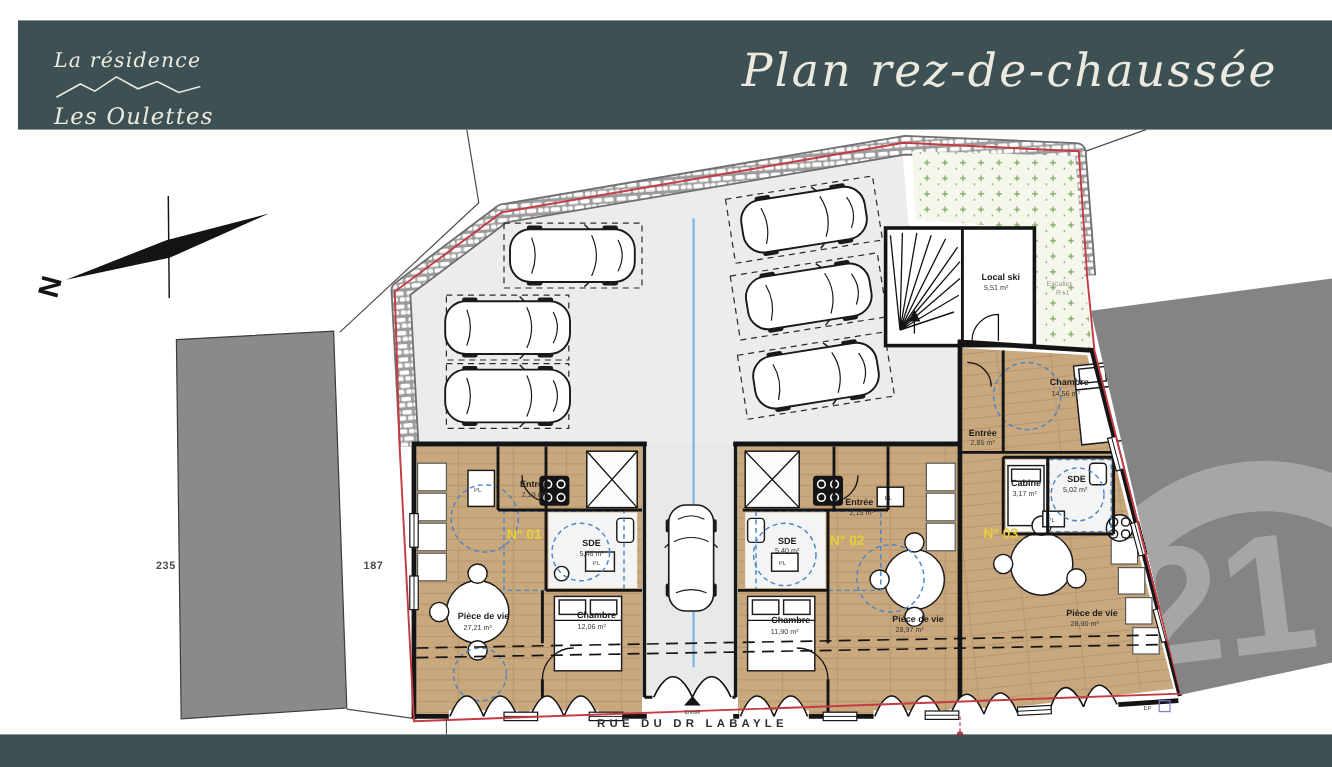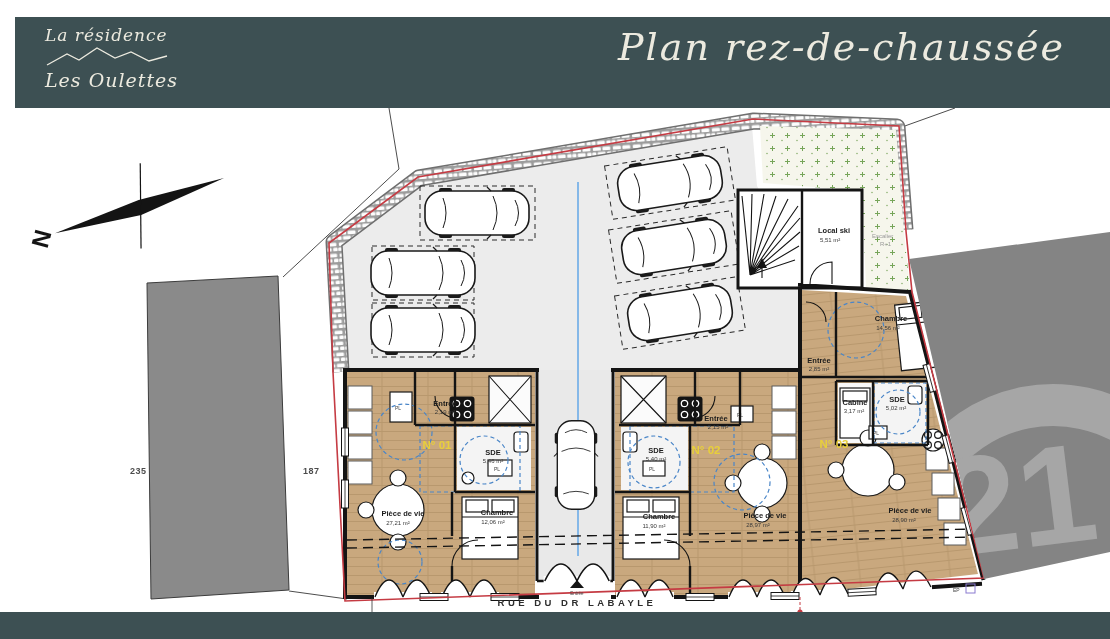--- a/index.html
+++ b/index.html
@@ -1,24 +1,24 @@
 <!DOCTYPE html>
 <html style="--header_bg: #3d5053; --boundary_red: #c53b43; --apt_yellow: #e8cf3a; --plumbing_blue: #4a86c8; --axis_blue: #85b8e8; --wood: #c9a87e; --pavement: #ececec; --parcel_gray: #8a8a8a; --watermark_bg: #848484; --watermark_fg: #a6a6a6;"><head>
 <meta charset="utf-8">
 <style>
   html,body{margin:0;padding:0;background:#fff;}
   #stage{position:relative;width:1110px;height:639px;overflow:hidden;background:#fff;
          font-family:"Liberation Sans",sans-serif;}
   
   #hdr{position:absolute;left:15px;top:17px;right:0;height:91px;background:var(--header_bg);}
-  #logo{position:absolute;left:30px;top:8px;color:#ecead e0;}
+  #logo{position:absolute;left:30px;top:24px;color:#ecead e0;}
   .scripty{font-family:"DejaVu Serif",serif;font-style:italic;color:#eceadf;}
   #logo .l1{font-size:17px;letter-spacing:1px;}
   #logo .l2{font-size:19px;letter-spacing:1px;margin-top:-2px;text-align:center;}
-  #hdr-title{position:absolute;right:45px;top:8px;font-size:38px;letter-spacing:2px;}
+  #hdr-title{position:absolute;right:45px;top:20px;font-size:38px;letter-spacing:2px;}
   #ftr{position:absolute;left:0;top:612px;width:100%;height:27px;background:var(--header_bg);}
   #plan-svg{position:absolute;left:0;top:0;}
   
   .wall{stroke:#141414;stroke-width:4;fill:none;stroke-linecap:square;}
   .wall3{stroke:#141414;stroke-width:3;fill:none;}
   .wall2{stroke:#141414;stroke-width:2.4;fill:none;}
   .thin{stroke:#141414;stroke-width:1.1;fill:none;}
   .gray-thin{stroke:#4d4d4d;stroke-width:1;fill:none;}
   .furn{fill:#fff;stroke:#1a1a1a;stroke-width:1.2;}
   .kcab{fill:#fff;stroke:#5a5a5a;stroke-width:1;}

